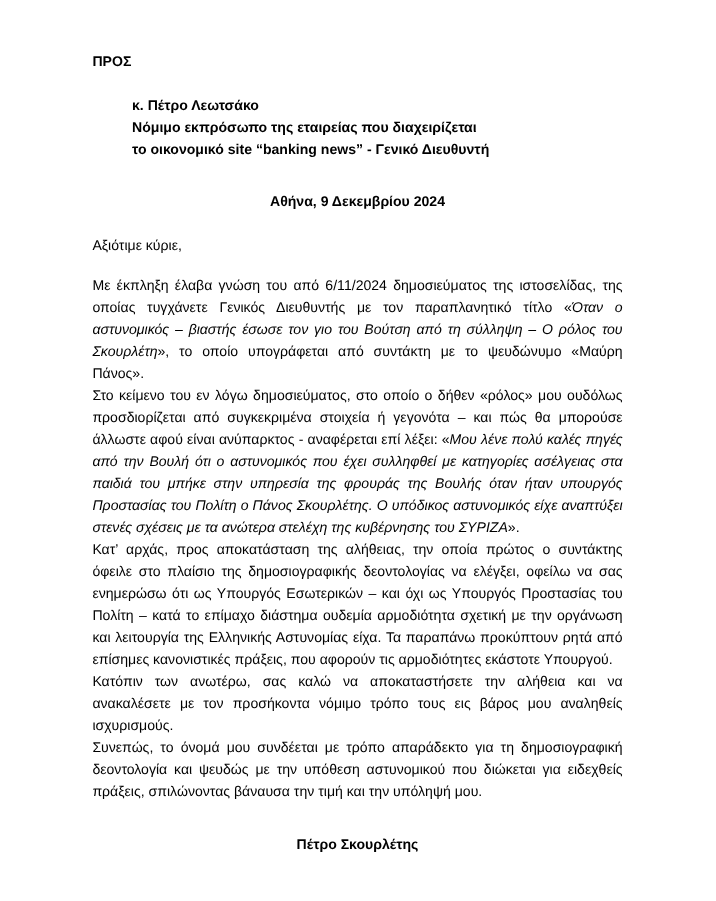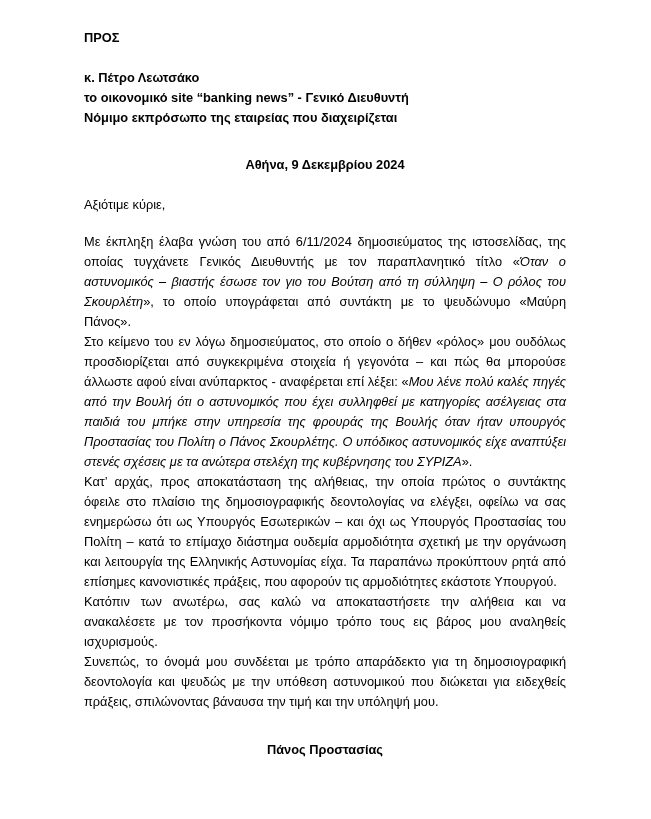--- a/index.html
+++ b/index.html
@@ -10,25 +10,25 @@
   .page {
     position: relative;
     box-sizing: border-box;
     width: 651px;
     height: 819px;
     background: #ffffff;
     color: #000000;
     font-family: "Liberation Sans", "DejaVu Sans", sans-serif;
     font-size: 12.8px;
     line-height: 20px;
-    padding: 28px 85px 0 84px;
+    padding: 46px 85px 0 84px;
     overflow: hidden;
   }
   .bold { font-weight: bold; }
-  .recipient-block { margin-top: 20px; }
+  .recipient-block { margin-top: 20px; margin-left: 36px; }
   .dateline {
     margin-top: 27px;
     text-align: center;
     font-weight: bold;
   }
   .salutation { margin-top: 20px; }
   .body-block { margin-top: 17px; }
   .para {
     margin: 0;
     text-align: justify;
@@ -47,31 +47,31 @@
 </style>
 </head>
 <body>
 
 <div class="page">
 
   <div class="bold">ΠΡΟΣ</div>
 
   <div class="recipient-block">
     <div class="bold">κ. Πέτρο Λεωτσάκο</div>
+    <div class="bold">Νόμιμο εκπρόσωπο της εταιρείας που διαχειρίζεται</div>
     <div class="bold">το οικονομικό site “banking news” - Γενικό Διευθυντή</div>
-    <div class="bold">Νόμιμο εκπρόσωπο της εταιρείας που διαχειρίζεται</div>
   </div>
 
   <div class="dateline">Αθήνα, 9 Δεκεμβρίου 2024</div>
 
   <div class="salutation">Αξιότιμε κύριε,</div>
 
   <div class="body-block">
     <p class="para"><span>Με έκπληξη έλαβα γνώση του από 6/11/2024 δημοσιεύματος της ιστοσελίδας, της οποίας τυγχάνετε Γενικός Διευθυντής με τον παραπλανητικό τίτλο «</span><em>Όταν ο αστυνομικός – βιαστής έσωσε τον γιο του Βούτση από τη σύλληψη – Ο ρόλος του Σκουρλέτη</em><span>», το οποίο υπογράφεται από συντάκτη με το ψευδώνυμο «Μαύρη Πάνος».</span></p>
     <p class="para"><span>Στο κείμενο του εν λόγω δημοσιεύματος, στο οποίο ο δήθεν «ρόλος» μου ουδόλως προσδιορίζεται από συγκεκριμένα στοιχεία ή γεγονότα – και πώς θα μπορούσε άλλωστε αφού είναι ανύπαρκτος - αναφέρεται επί λέξει: «</span><em>Μου λένε πολύ καλές πηγές από την Βουλή ότι ο αστυνομικός που έχει συλληφθεί με κατηγορίες ασέλγειας στα παιδιά του μπήκε στην υπηρεσία της φρουράς της Βουλής όταν ήταν υπουργός Προστασίας του Πολίτη ο Πάνος Σκουρλέτης. Ο υπόδικος αστυνομικός είχε αναπτύξει στενές σχέσεις με τα ανώτερα στελέχη της κυβέρνησης του ΣΥΡΙΖΑ</em><span>».</span></p>
     <p class="para">Κατ’ αρχάς, προς αποκατάσταση της αλήθειας, την οποία πρώτος ο συντάκτης όφειλε στο πλαίσιο της δημοσιογραφικής δεοντολογίας να ελέγξει, οφείλω να σας ενημερώσω ότι ως Υπουργός Εσωτερικών – και όχι ως Υπουργός Προστασίας του Πολίτη – κατά το επίμαχο διάστημα ουδεμία αρμοδιότητα σχετική με την οργάνωση και λειτουργία της Ελληνικής Αστυνομίας είχα. Τα παραπάνω προκύπτουν ρητά από επίσημες κανονιστικές πράξεις, που αφορούν τις αρμοδιότητες εκάστοτε Υπουργού.</p>
     <p class="para">Κατόπιν των ανωτέρω, σας καλώ να αποκαταστήσετε την αλήθεια και να ανακαλέσετε με τον προσήκοντα νόμιμο τρόπο τους εις βάρος μου αναληθείς ισχυρισμούς.</p>
     <p class="para">Συνεπώς, το όνομά μου συνδέεται με τρόπο απαράδεκτο για τη δημοσιογραφική δεοντολογία και ψευδώς με την υπόθεση αστυνομικού που διώκεται για ειδεχθείς πράξεις, σπιλώνοντας βάναυσα την τιμή και την υπόληψή μου.</p>
   </div>
 
-  <div class="sig-name">Πάνος Προστασίας</div>
+  <div class="sig-name">Πέτρο Σκουρλέτης</div>
 
 </div>
 
 </body></html>

